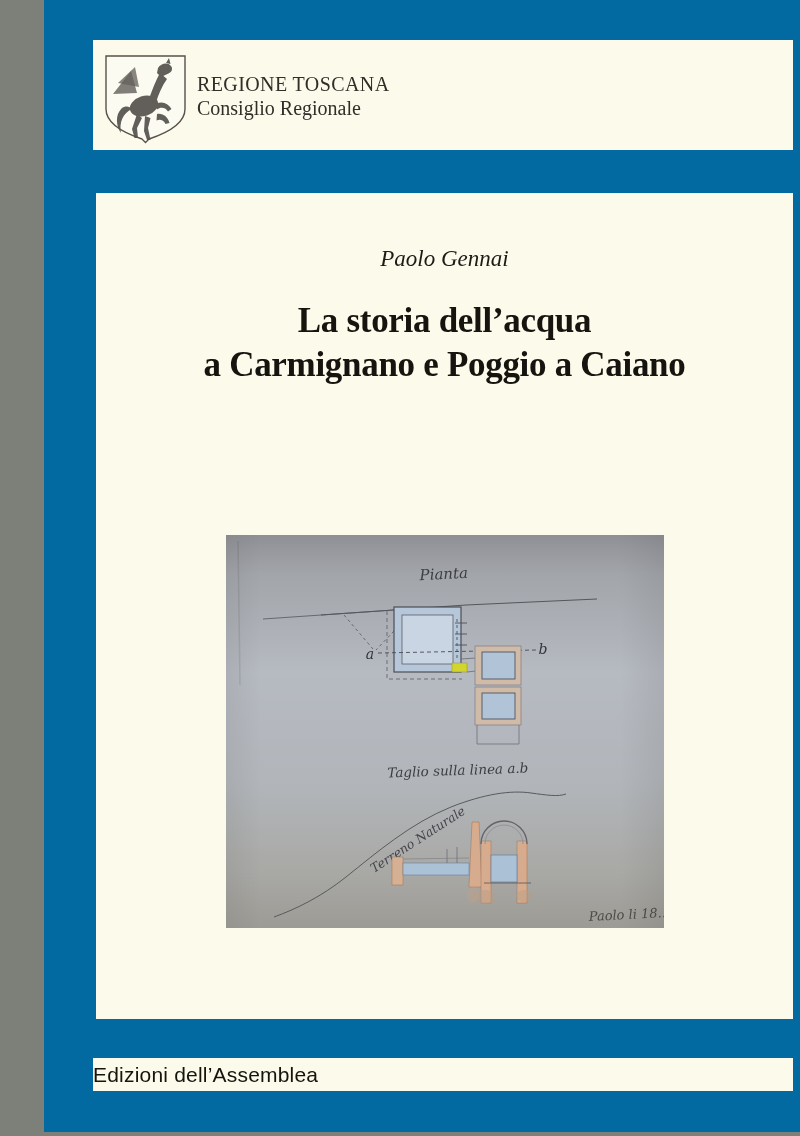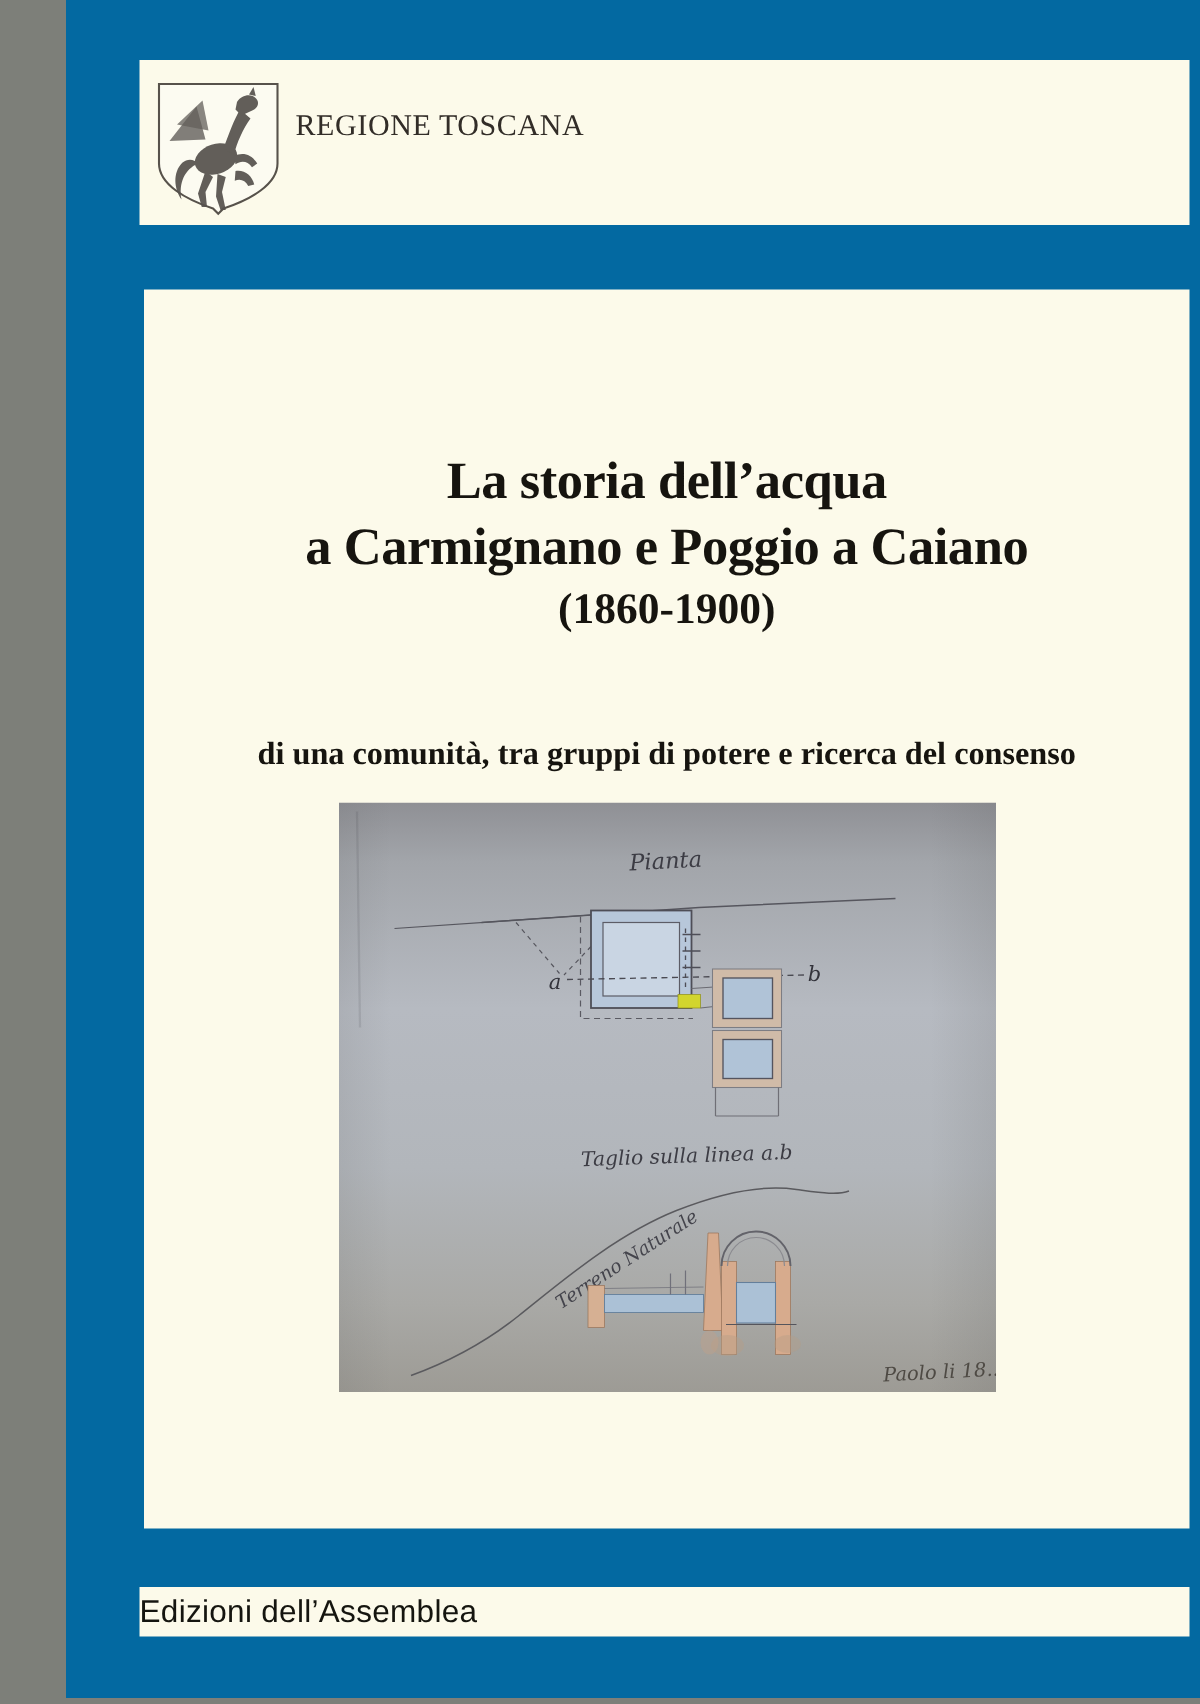--- a/index.html
+++ b/index.html
@@ -43,28 +43,28 @@
           <path d="M52,50 C58,47 64,49 67.5,55 L64,57.5 C61,53 56.5,53 53,55.5 Z"></path>
           <path d="M53,60 C59,59 64,63 65.5,69 L61.5,70 C59.5,66 56,65 52.5,66.5 Z"></path>
           <path d="M33,60 L28,75 L30.5,84 L34,84 L33,74 L38,64 Z"></path>
           <path d="M41,62 L40,77 L43,86 L46.5,86 L44,74 L46.5,64 Z"></path>
           <path d="M28,55 C19,59 15,68 17,79 C12,72 11,61 17.5,54.5 C21,51.5 25.5,52 28,55 Z"></path>
         </g>
       </svg>
     </div>
     <div class="header-text">
       <div class="region">REGIONE TOSCANA</div>
+      <div class="council">Consiglio Regionale</div>
     </div>
   </div>
 
   <div class="panel">
+    <div class="cline author">Paolo Gennai</div>
     <div class="cline title1">La storia dell’acqua</div>
     <div class="cline title2">a Carmignano e Poggio a Caiano</div>
-    <div class="cline years">(1860-1900)</div>
-    <div class="cline sub2">di una comunità, tra gruppi di potere e ricerca del consenso</div>
 
     <div class="photo">
       <svg width="438" height="393" viewBox="0 0 438 393">
         <defs>
           <linearGradient id="paper" x1="0" y1="0" x2="0" y2="1">
             <stop offset="0" stop-color="#8f9095"></stop>
             <stop offset="0.10" stop-color="#a2a5aa"></stop>
             <stop offset="0.35" stop-color="#b6bac1"></stop>
             <stop offset="0.62" stop-color="#b2b6bb"></stop>
             <stop offset="0.85" stop-color="#a9a9a6"></stop>

